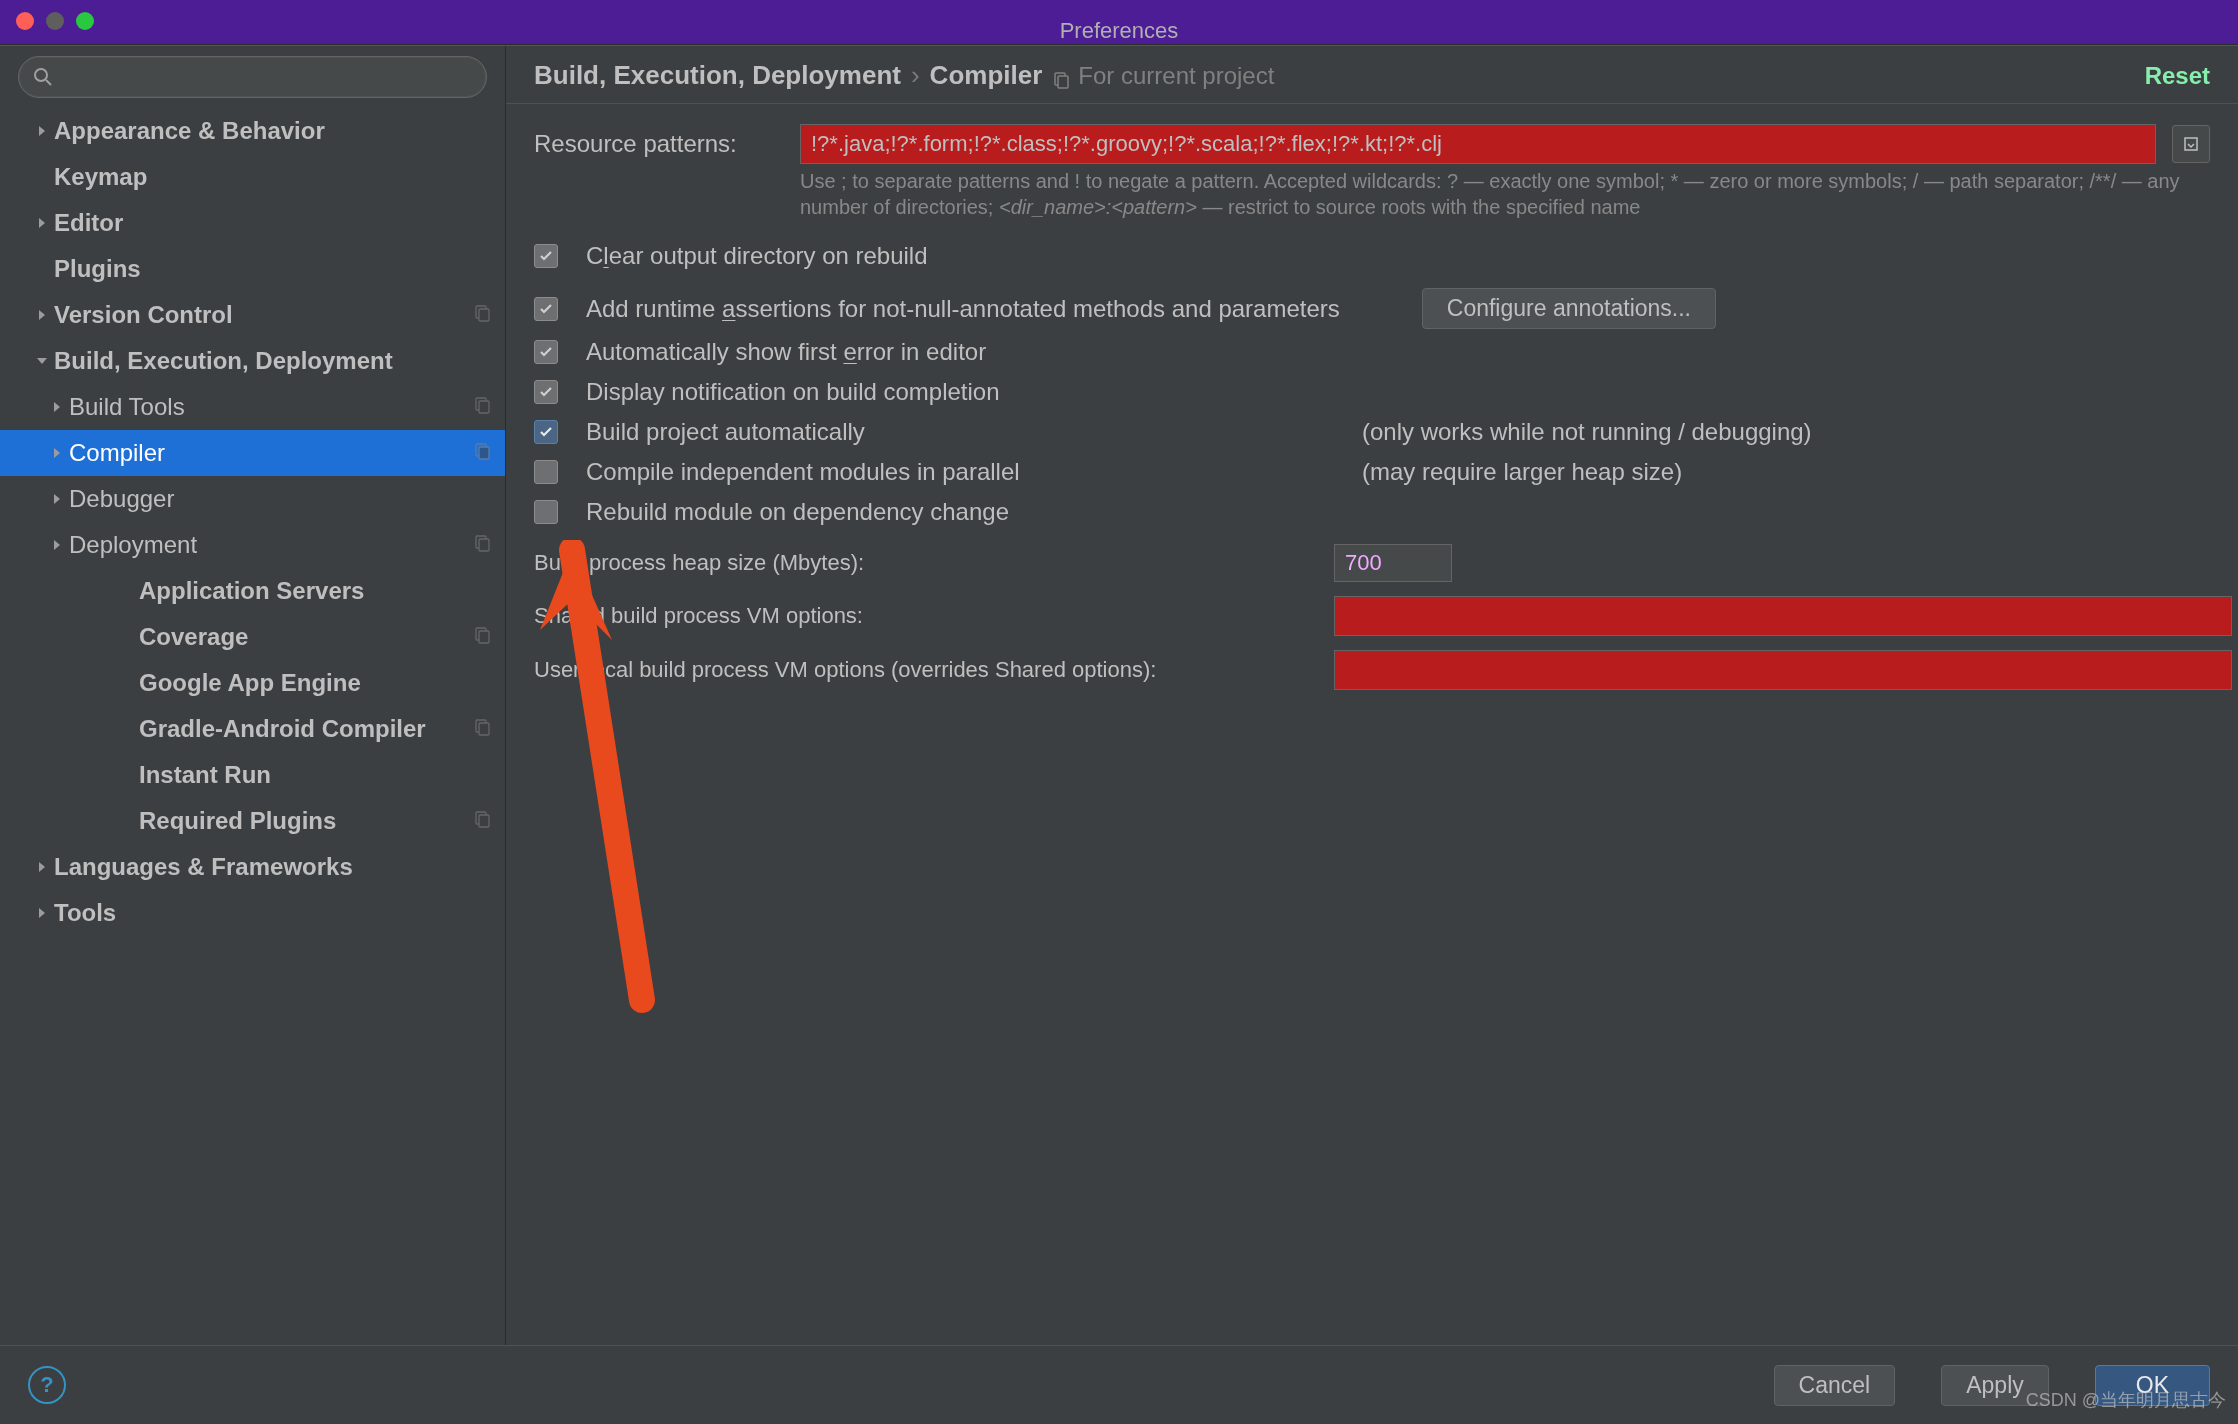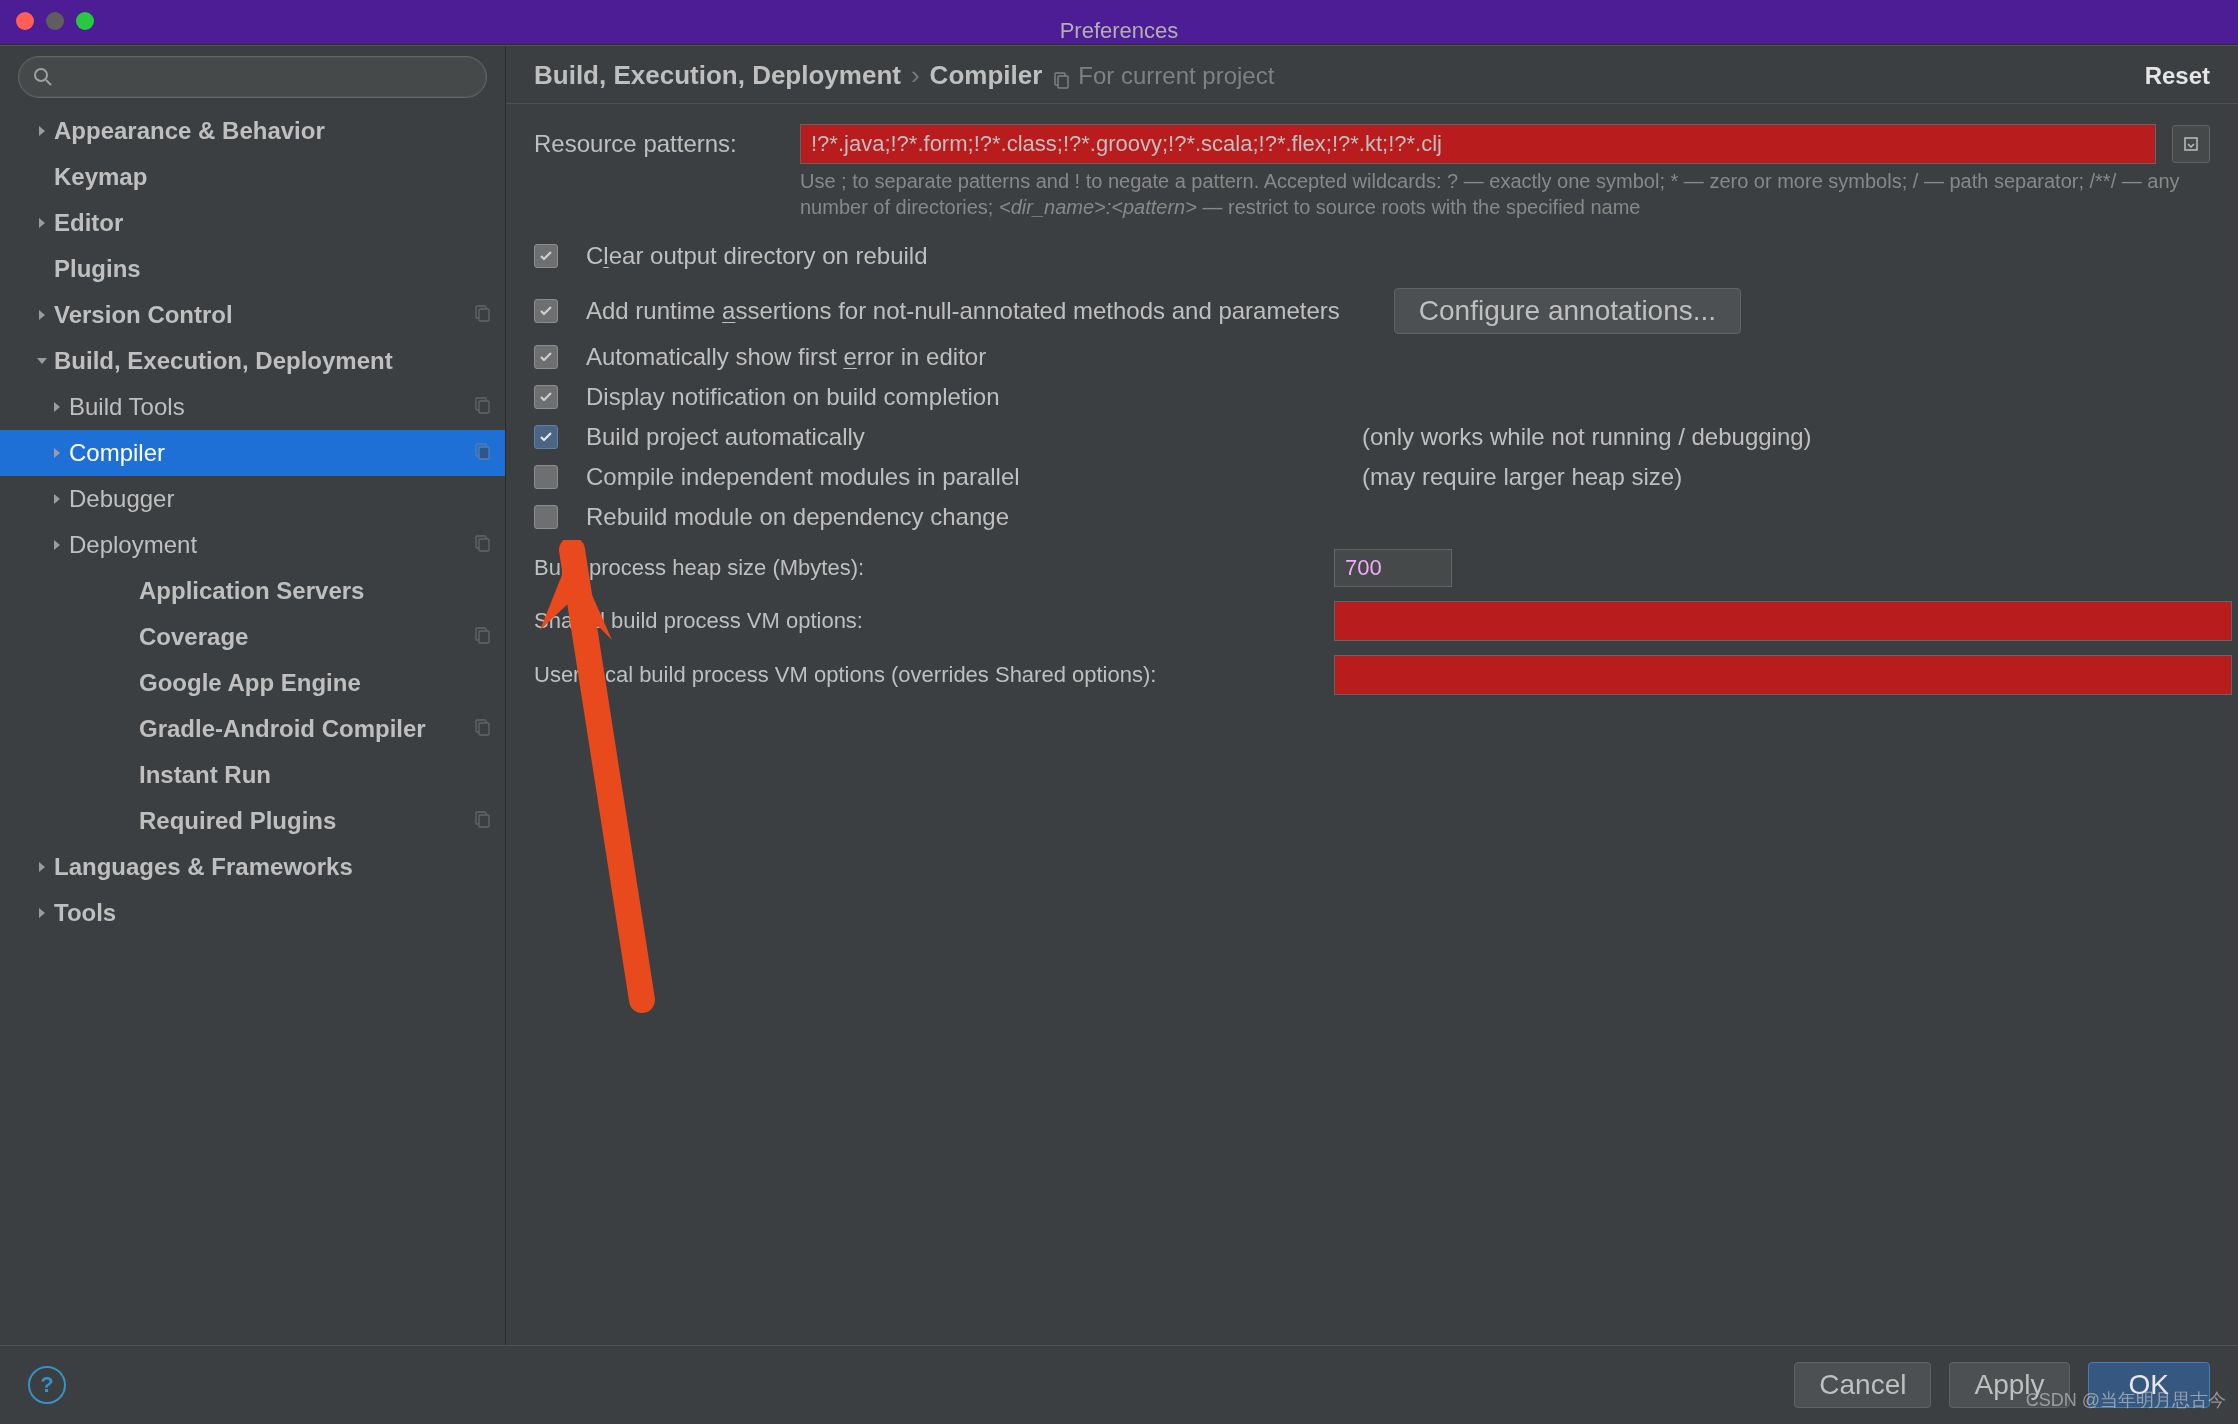--- a/index.html
+++ b/index.html
@@ -26,31 +26,31 @@
   .tree-item.level3{padding-left:115px;font-weight:700;}
   .tree-item.bold{font-weight:700;}
   .tree-item.selected{background:#1e6fd6;color:#fff;}
   .tree-item .copy-ic{margin-left:auto;margin-right:14px;opacity:.5;}
   
   .main{flex:1;display:flex;flex-direction:column;min-width:0;}
   .header{padding:14px 28px 12px;display:flex;align-items:center;border-bottom:1px solid #515151;gap:12px;}
   .crumbs{font-size:26px;font-weight:700;color:#bfbfbf;display:flex;align-items:center;gap:10px;flex:1;min-width:0;}
   .crumbs .sep{color:#7a7a7a;font-weight:400;}
   .crumbs .proj{color:#808080;font-weight:400;font-size:24px;display:flex;align-items:flex-end;gap:8px;}
-  .reset{color:#e5e5e5;font-size:24px;font-weight:600;}
+  .reset{color:#86efac;font-size:24px;font-weight:600;}
   .content{flex:1;padding:8px 28px;overflow:auto;position:relative;}
   .row{display:flex;align-items:center;margin-top:12px;gap:16px;font-size:24px;color:#bfbfbf;}
   .row .lbl{min-width:250px;}
   .field{flex:1;height:38px;background:#b91c1c;border:1px solid #646464;color:#bfbfbf;font-size:22px;padding:0 10px;}
   .hint{color:#888;font-size:20px;line-height:26px;}
   .hint .em{font-style:italic;}
   .cb{width:22px;height:22px;background:#6d6f71;border:1px solid #8c8c8c;display:inline-flex;align-items:center;justify-content:center;margin-right:12px;border-radius:3px;flex-shrink:0;}
   .cb.blue{background:#4a6684;border-color:#5a80a8;}
   .cb svg{display:block;}
-  .btn{background:#4c5052;border:1px solid #5e6366;padding:6px 24px;color:#bfbfbf;font-size:28px;border-radius:4px;}
+  .btn{background:#4c5052;border:1px solid #5e6366;padding:6px 24px;color:#bfbfbf;font-size:23px;border-radius:4px;margin-left:28px;}
   .btn.primary{background:#365880;border-color:#4a7bb3;color:#e8e8e8;}
   .note{color:#bfbfbf;}
   .form-grid{display:grid;grid-template-columns:800px 1fr;row-gap:14px;align-items:center;margin-top:18px;}
   .input-short{width:96px;height:36px;background:#45494a;border:1px solid #646464;color:#f0abfc;font-size:22px;padding:0 10px;}
   
   .arrow{position:absolute;left:16px;top:436px;pointer-events:none;}
   
   .footer{height:78px;border-top:1px solid #515151;display:flex;align-items:center;padding:0 28px;gap:18px;}
   .help{width:34px;height:34px;border-radius:50%;border:2px solid #3592c4;color:#3592c4;display:flex;align-items:center;justify-content:center;font-weight:700;font-size:22px;}
   .footer .spacer{flex:1;}

